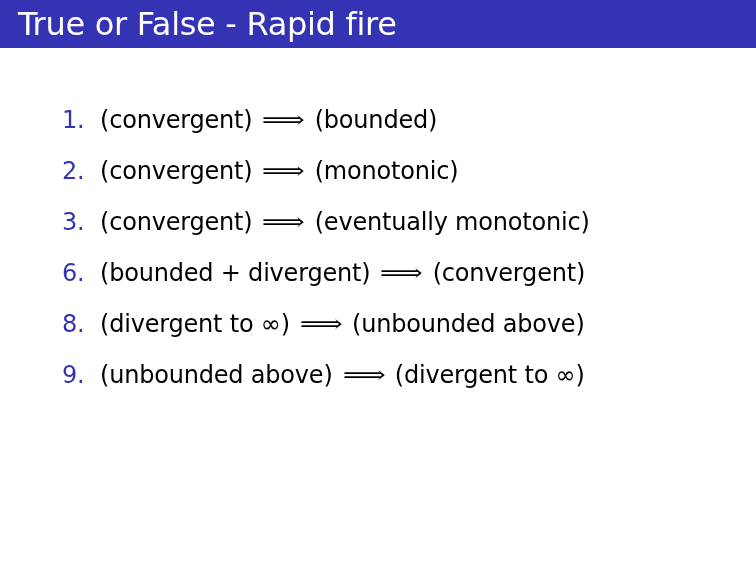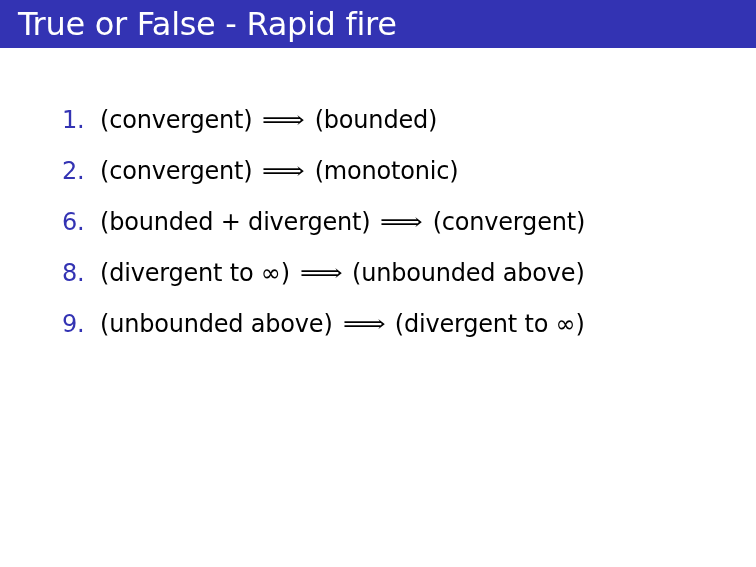--- a/index.html
+++ b/index.html
@@ -14,16 +14,17 @@
   .arrow { display:inline-block; margin:0 14px; font-family:"DejaVu Serif", serif; transform:scaleX(1.25); }
 </style>
 </head>
 <body>
 
 <div class="frametitle">True or False - Rapid fire</div>
 
 <ol class="list">
   <li class="item"><span class="num">1.</span><span>(convergent)</span><span class="arrow">⟹</span><span>(bounded)</span></li>
   <li class="item"><span class="num">2.</span><span>(convergent)</span><span class="arrow">⟹</span><span>(monotonic)</span></li>
+  <li class="item"><span class="num">3.</span><span>(convergent)</span><span class="arrow">⟹</span><span>(eventually monotonic)</span></li>
   <li class="item"><span class="num">6.</span><span>(bounded + divergent)</span><span class="arrow">⟹</span><span>(convergent)</span></li>
   <li class="item"><span class="num">8.</span><span>(divergent to ∞)</span><span class="arrow">⟹</span><span>(unbounded above)</span></li>
   <li class="item"><span class="num">9.</span><span>(unbounded above)</span><span class="arrow">⟹</span><span>(divergent to ∞)</span></li>
 </ol>
 
 </body></html>

